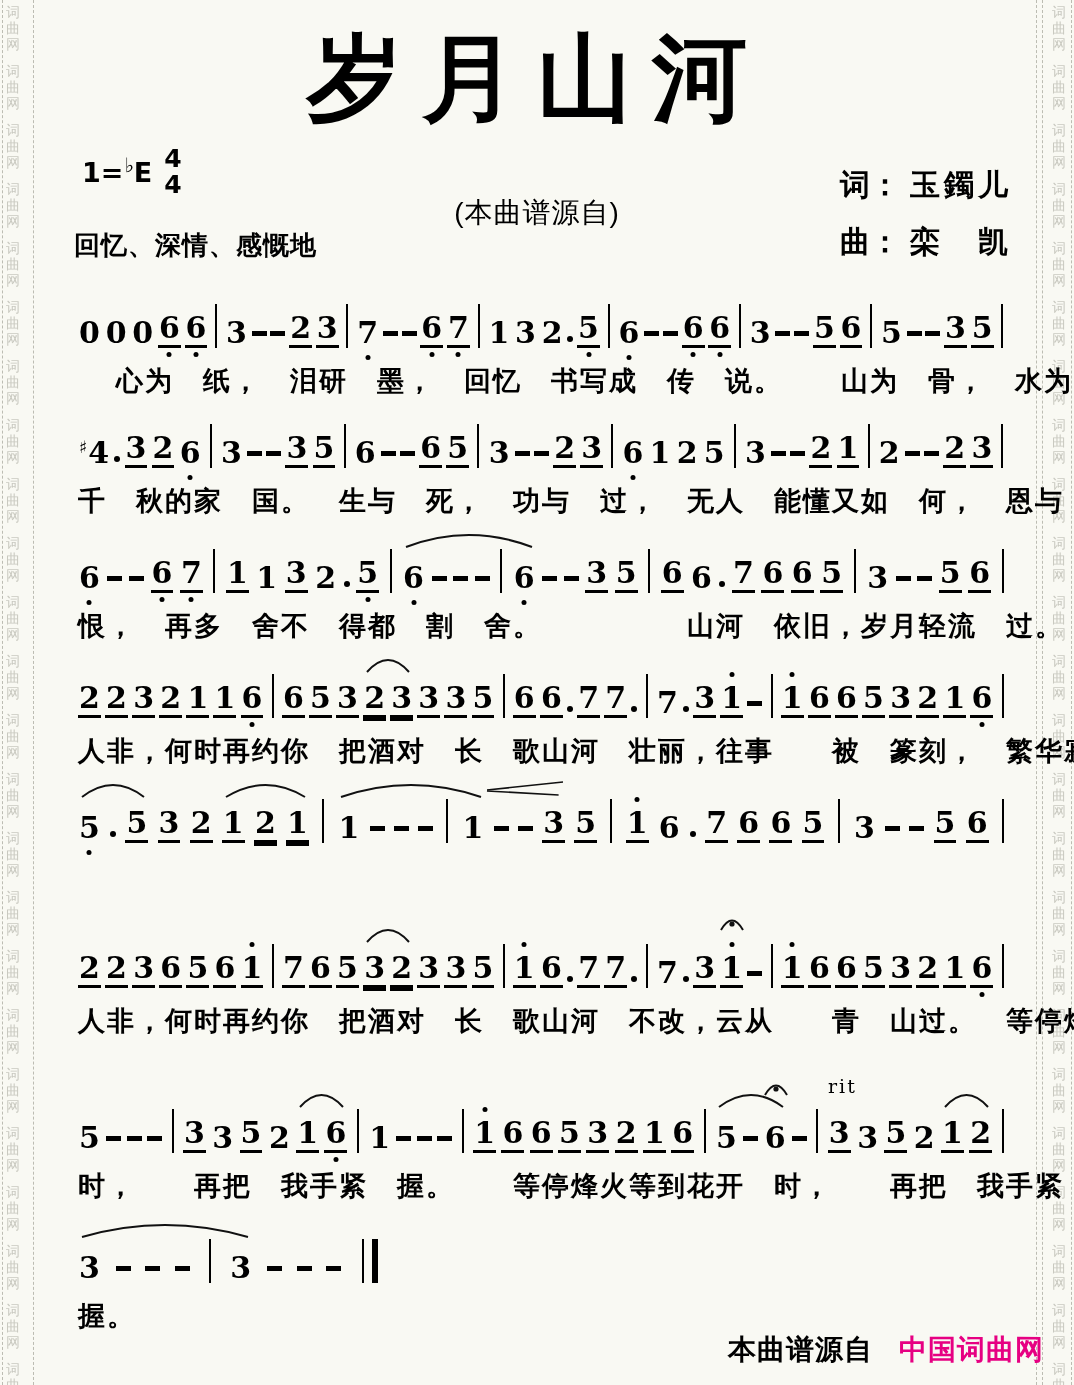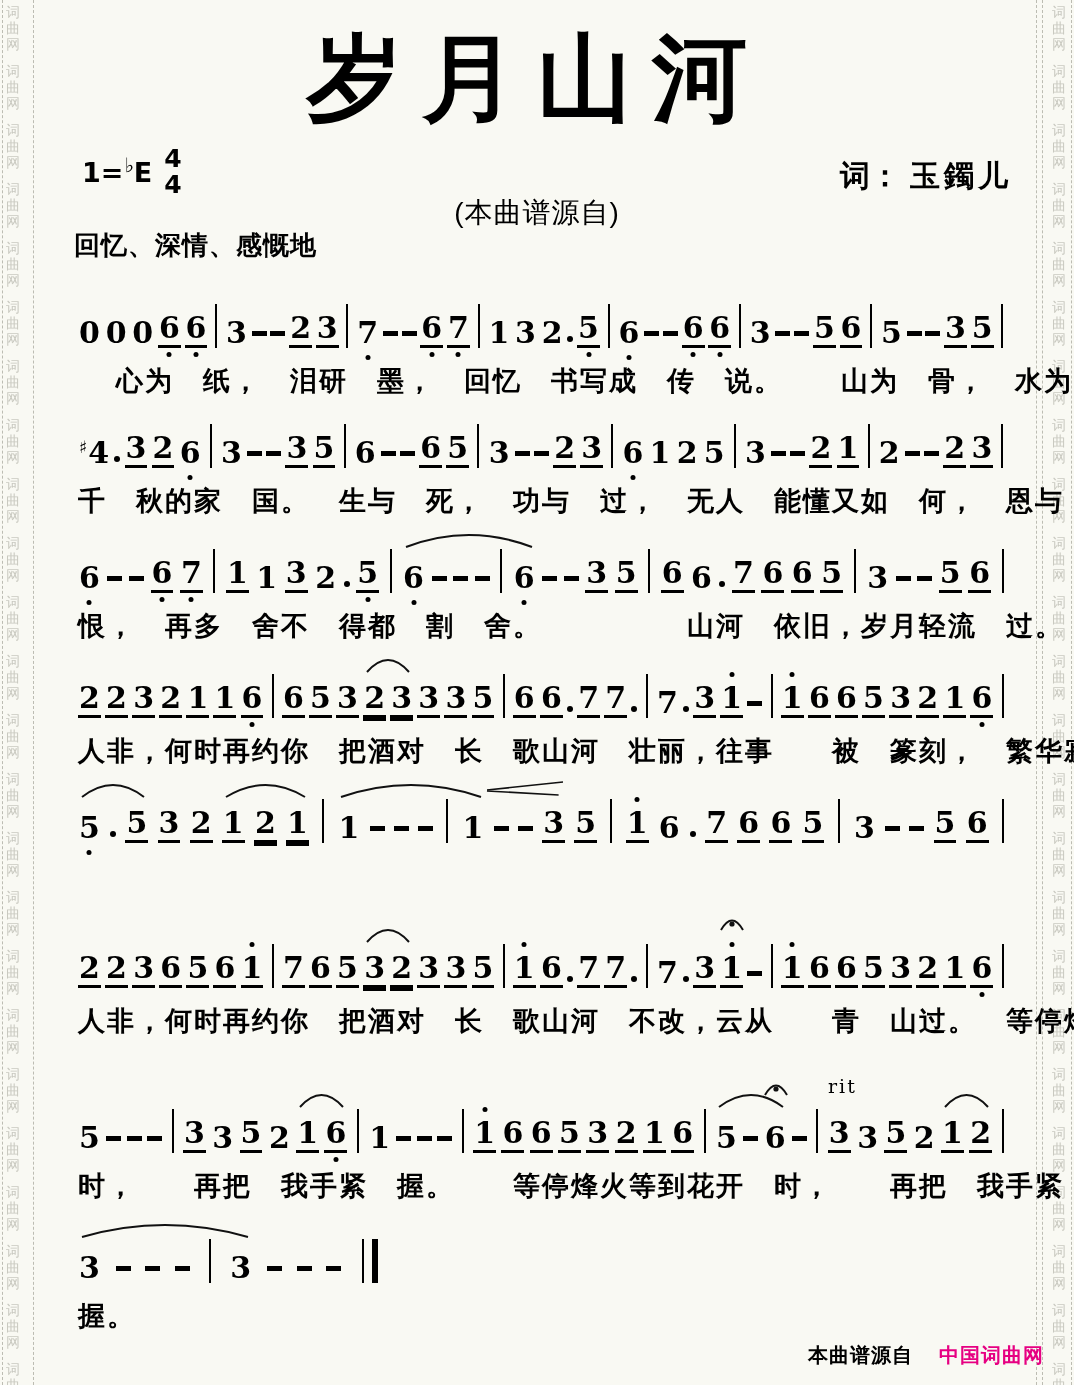--- a/index.html
+++ b/index.html
@@ -28,21 +28,21 @@
     position:absolute;left:82px;top:146px;display:flex;align-items:center;
     font-family:"DejaVu Sans",sans-serif;font-size:27px;font-weight:bold;
   }
   .flat{font-size:20px;position:relative;top:-7px;margin:0 0 0 1px;}
   .meter{display:inline-flex;flex-direction:column;align-items:center;
     margin-left:12px;font-size:25px;line-height:1.05;font-weight:bold;}
   .subtitle{position:absolute;top:194px;left:0;right:0;text-align:center;
     font-size:28px;font-weight:normal;letter-spacing:1px;}
   .credits{position:absolute;right:62px;top:152px;font-size:30px;font-weight:bold;line-height:1.6;text-align:left;}
   .credit-row span{display:inline-block;}
-  .credit-name{margin-left:10px;letter-spacing:4px;}
+  .credit-name{margin-left:10px;letter-spacing:4px;margin-top:9px;}
   .tempo{position:absolute;left:74px;top:228px;font-size:26px;font-weight:bold;letter-spacing:1px;}
 
   
   .score{position:absolute;left:0;top:0;right:0;bottom:0;}
   .system{position:absolute;left:78px;width:930px;}
   .noterow{
     position:relative;display:flex;align-items:flex-end;justify-content:space-between;
     height:42px;font-family:"DejaVu Serif","Liberation Serif",serif;
     font-weight:bold;font-size:30px;
   }
@@ -54,21 +54,21 @@
   .dot-hi{position:absolute;left:50%;transform:translateX(-50%);top:-11px;width:5px;height:5px;border-radius:50%;background:#000;}
   .ndash{width:15px;height:5px;background:#000;margin-bottom:12px;}
   .adot{width:6px;height:6px;border-radius:50%;background:#000;margin-bottom:6px;}
   .bar{height:44px;border-left:2px solid #000;margin:0 4px;}
   .endbar{height:44px;width:8px;border-left:2px solid #000;border-right:6px solid #000;margin-left:6px;}
   .acc{font-size:17px;position:relative;top:-10px;margin-right:1px;font-weight:bold;}
   .lyricrow{position:relative;margin-top:15px;font-size:27px;font-weight:bold;letter-spacing:2px;white-space:pre;}
   .ritmark{position:absolute;top:-36px;font-family:"DejaVu Serif","Liberation Serif",serif;font-size:19px;letter-spacing:2px;font-weight:normal;}
 
   
-  .footer{position:absolute;right:30px;bottom:16px;font-size:20px;font-weight:bold;letter-spacing:1px;}
+  .footer{position:absolute;right:30px;bottom:16px;font-size:28px;font-weight:bold;letter-spacing:1px;}
   .brand{margin-left:26px;}
 </style>
 </head>
 <body style="background: rgb(249, 249, 243);">
 
 <div class="wm-col wm-left">
     <div class="wm-g">
       <div class="wm-c" style="color: rgb(201, 201, 192);">词</div>
       <div class="wm-c" style="color: rgb(201, 201, 192);">曲</div>
       <div class="wm-c" style="color: rgb(201, 201, 192);">网</div>
@@ -324,20 +324,21 @@
   <span class="meter">
     <span>4</span>
     <span>4</span>
   </span>
 </div>
 
 <div class="subtitle">(本曲谱源自)</div>
 
 <div class="credits">
   <div class="credit-row"><span>词：</span><span class="credit-name">玉鐲儿</span></div>
+  <div class="credit-row"><span>曲：</span><span class="credit-name">栾　凯</span></div>
 </div>
 
 <div class="tempo">回忆、深情、感慨地</div>
 
 <div class="score">
     <div class="system" style="top: 306px;">
       <div class="noterow" style="width: 930px;">
         <span class="note">0</span>
         <span class="note">0</span>
         <span class="note">0</span>

